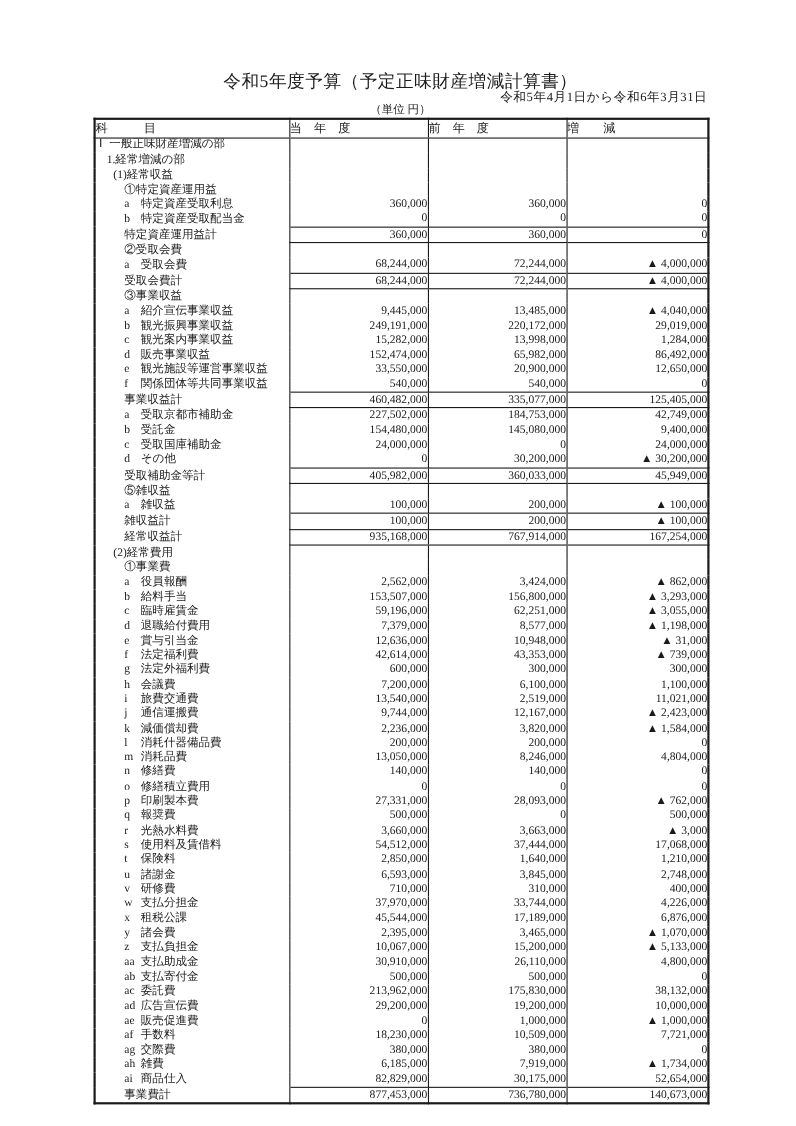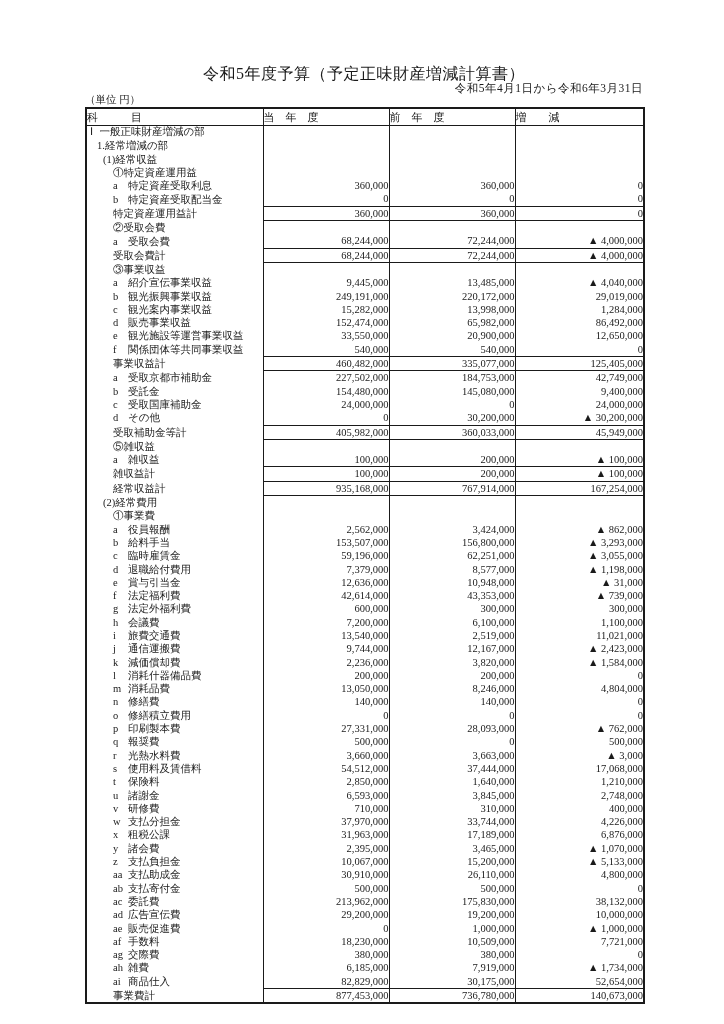--- a/index.html
+++ b/index.html
@@ -14,21 +14,21 @@
   .doc-title {
     position:absolute; top:64px; left:85px; width:558px;
     text-align:center; font-size:16px; letter-spacing:0.5px;
   }
   .doc-subtitle {
     position:absolute; top:81px; left:85px; width:558px;
     text-align:right; font-size:11.5px; letter-spacing:0.5px;
   }
   .unit-label {
     position:absolute; top:93px; left:85px; width:558px;
-    text-align:left; font-size:10.5px;
+    text-align:center; font-size:10.5px;
   }
   table.fin {
     position:absolute; top:107px; left:85px;
     width:558px; table-layout:fixed;
     border-collapse:collapse;
     border:2px solid #1a1a1a;
   }
   table.fin th, table.fin td {
     padding:0; margin:0;
     font-size:10.5px; line-height:13.3px; height:13.3px;
@@ -381,21 +381,21 @@
           <td class="num vline">400,000</td>
         </tr>
         <tr>
           <td class="name i3"><span class="pfx">w</span><span>支払分担金</span></td>
           <td class="num vline">37,970,000</td>
           <td class="num vline">33,744,000</td>
           <td class="num vline">4,226,000</td>
         </tr>
         <tr>
           <td class="name i3"><span class="pfx">x</span><span>租税公課</span></td>
-          <td class="num vline">31,963,000</td>
+          <td class="num vline">45,544,000</td>
           <td class="num vline">17,189,000</td>
           <td class="num vline">6,876,000</td>
         </tr>
         <tr>
           <td class="name i3"><span class="pfx">y</span><span>諸会費</span></td>
           <td class="num vline">2,395,000</td>
           <td class="num vline">3,465,000</td>
           <td class="num vline">▲ 1,070,000</td>
         </tr>
         <tr>

